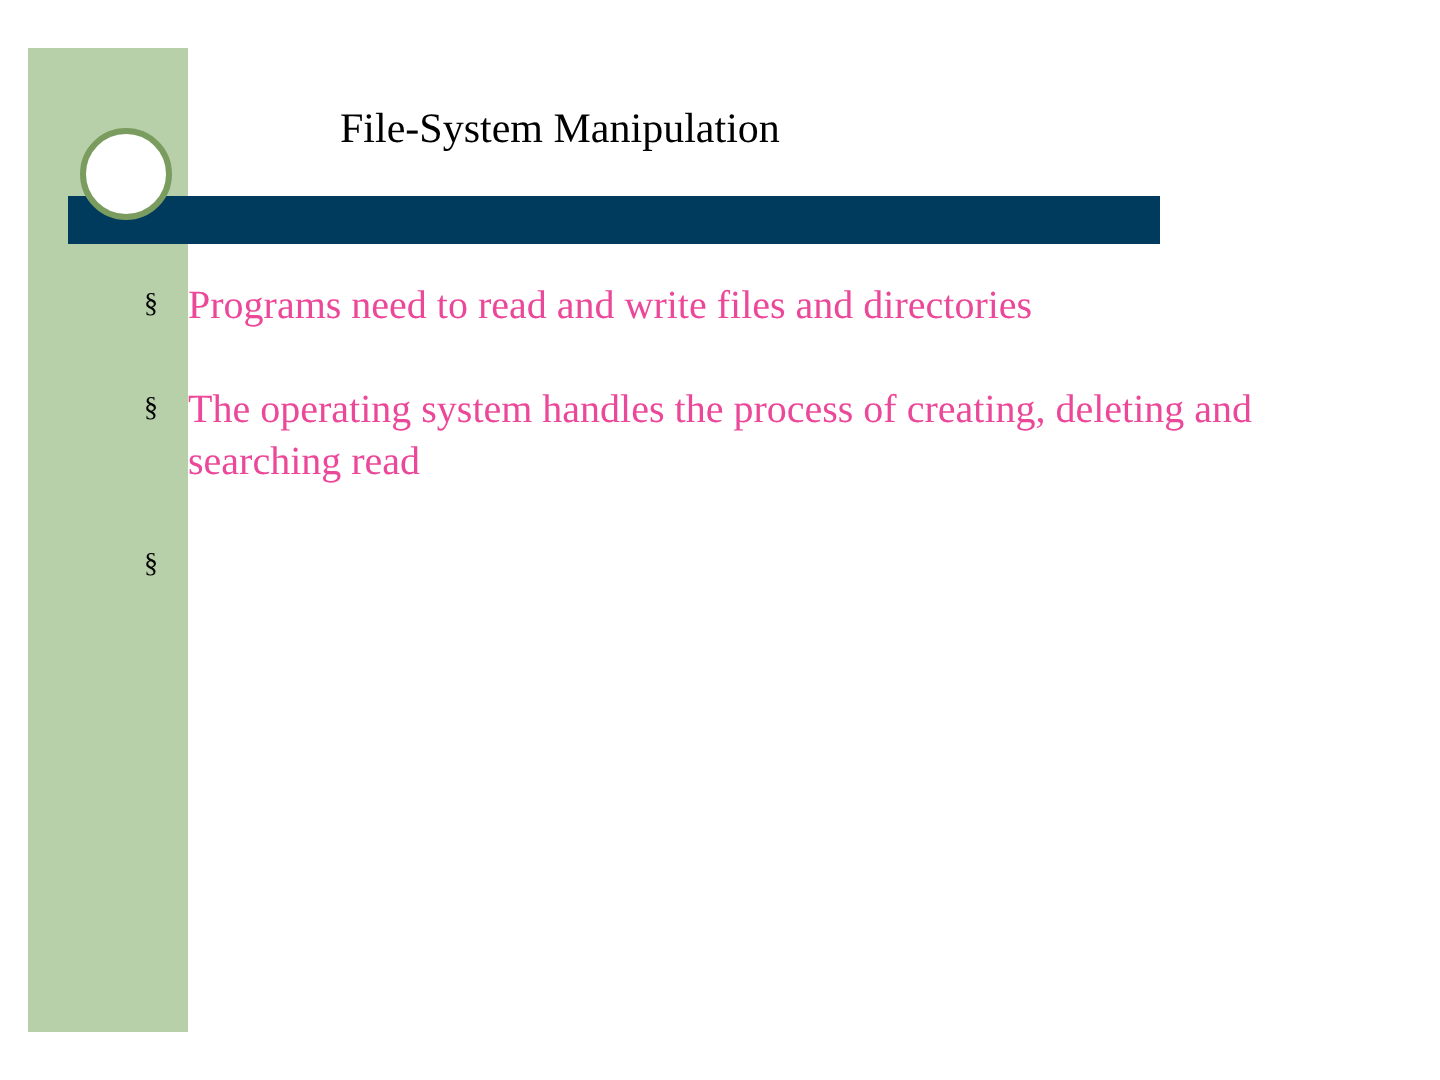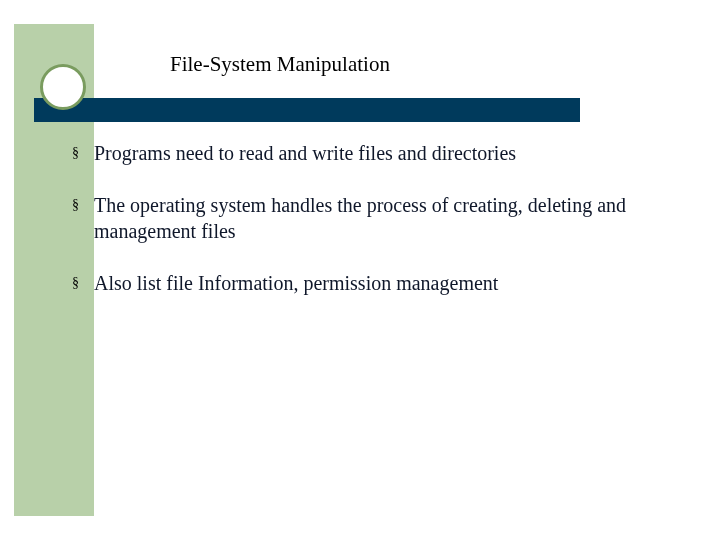--- a/index.html
+++ b/index.html
@@ -62,21 +62,21 @@
   .bullet-marker {
     width: 10px;
     flex-shrink: 0;
     font-size: 14px;
     color: #000000;
     line-height: 26px;
     margin-right: 12px;
   }
   .bullet-text {
     font-size: 20px;
-    color: #0f172a;
+    color: #ec4899;
     line-height: 26px;
     font-family: 'Times New Roman', Georgia, serif;
   }
 </style>
 </head>
 <body>
 
 <div class="slide-bg"></div>
 
 <div class="title-area">
@@ -87,19 +87,18 @@
 
 <div class="circle"></div>
 
 <div class="bullets">
   <div class="bullet-item">
     <span class="bullet-marker">§</span>
     <span class="bullet-text">Programs need to read and write files and directories</span>
   </div>
   <div class="bullet-item">
     <span class="bullet-marker">§</span>
-    <span class="bullet-text">The operating system handles the process of creating, deleting and management files</span>
+    <span class="bullet-text">The operating system handles the process of creating, deleting and searching read</span>
   </div>
   <div class="bullet-item">
     <span class="bullet-marker">§</span>
-    <span class="bullet-text">Also list file Information, permission management</span>
   </div>
 </div>
 
 </body></html>

